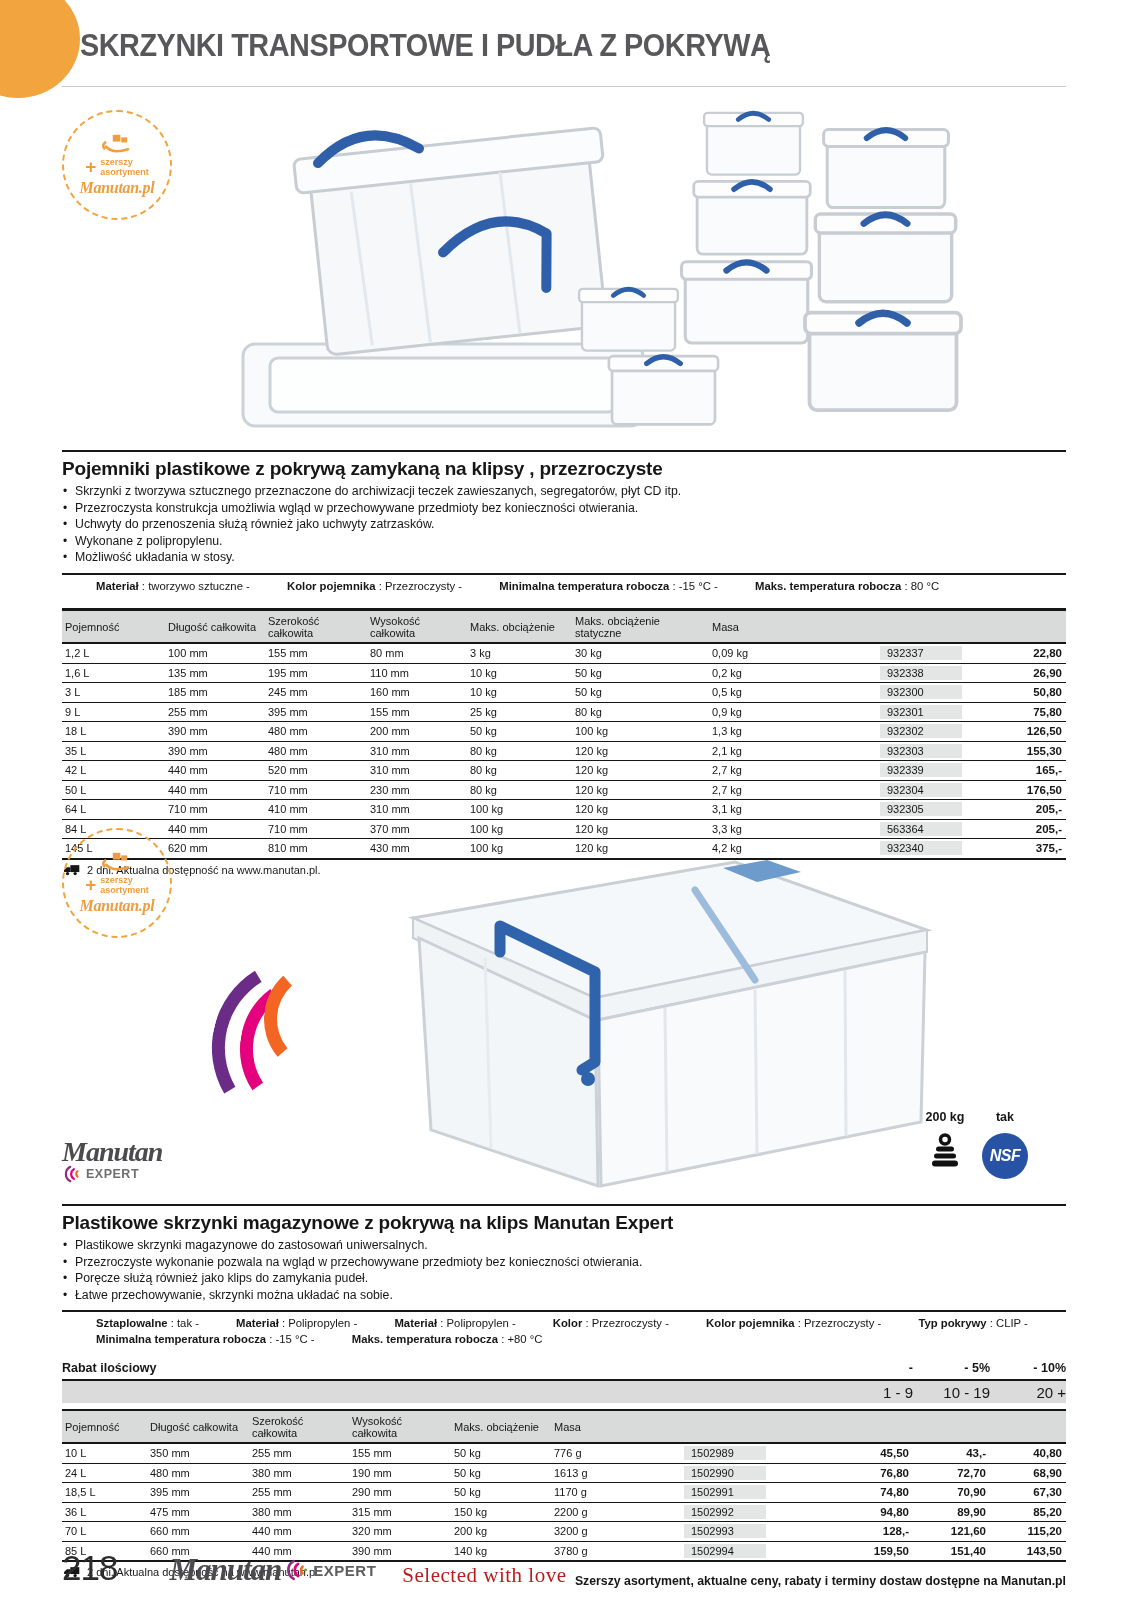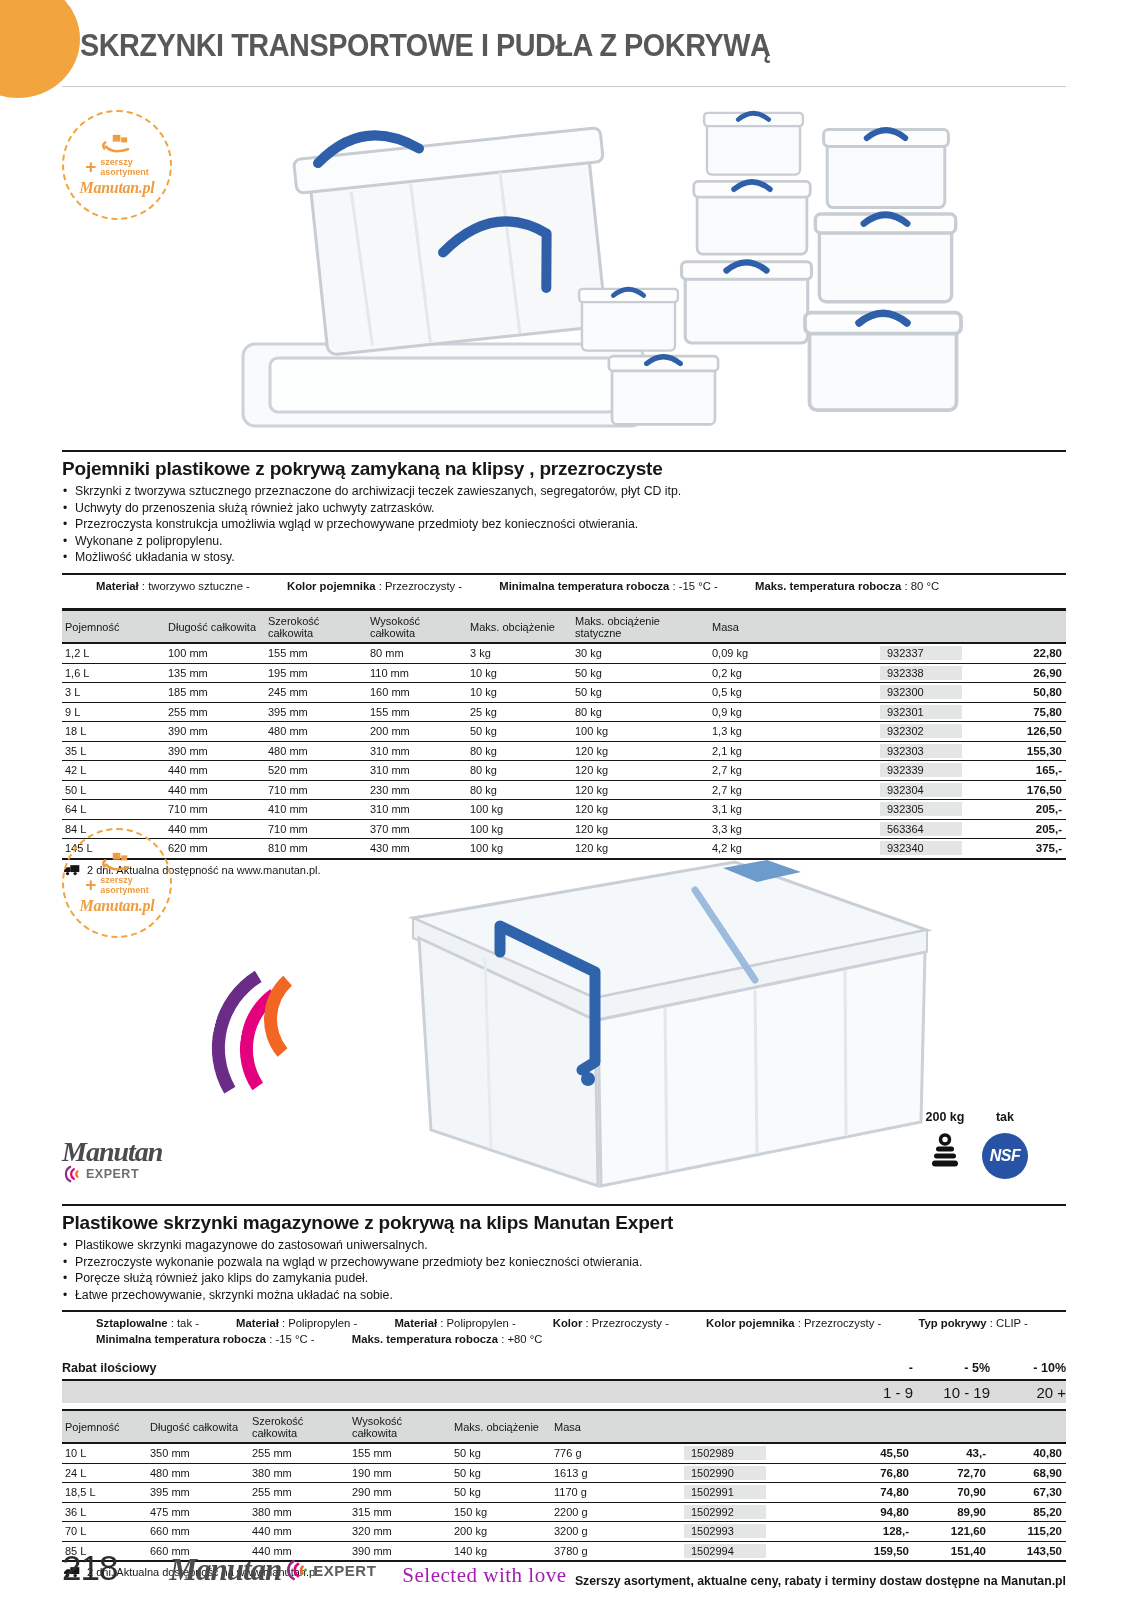--- a/index.html
+++ b/index.html
@@ -90,21 +90,21 @@
   .rabat-row .rd { text-align:right; }
   .tier-row { display:grid; grid-template-columns:1fr 89px 77px 76px; background:#DBDBDB; font-size:15px; padding:2.5px 0; margin-bottom:6px; }
   .tier-row .rt { text-align:right; }
 
   
   .footer { position:absolute; top:1548px; left:62px; width:1004px; display:flex; align-items:flex-end; }
   .pagenum { font-size:35px; color:#2b2b2b; letter-spacing:-1px; }
   .f-logo { margin-left:52px; display:flex; align-items:center; gap:5px; }
   .f-script { font-family:"Liberation Serif","DejaVu Serif",serif; font-style:italic; font-weight:bold; font-size:31px; color:#4B4B4D; letter-spacing:-1px; }
   .f-expert { font-size:15px; font-weight:bold; color:#5E5E60; letter-spacing:0.5px; }
-  .f-tagline { margin-left:26px; font-family:"Liberation Serif","DejaVu Serif",serif; font-size:21px; color:#a21caf; letter-spacing:0.5px; }
+  .f-tagline { margin-left:26px; font-family:"Liberation Serif","DejaVu Serif",serif; font-size:21px; color:#b91c1c; letter-spacing:0.5px; }
   .f-note { margin-left:auto; font-size:12.3px; font-weight:bold; white-space:nowrap; }
 </style>
 </head>
 <body>
 
 <div class="page">
 
   <div class="header">
     <div class="blob"></div>
     <h1 class="page-title">SKRZYNKI TRANSPORTOWE I PUDŁA Z POKRYWĄ</h1>
@@ -163,22 +163,22 @@
       <use href="#boxsym" transform="translate(55,245) scale(1.05)"></use>
     </svg>
   </div>
 
   <section class="sec sec1">
     <h2 class="sec-title">Pojemniki plastikowe z pokrywą zamykaną na klipsy , przezroczyste</h2>
 
     <ul class="bullets">
 
     <li>Skrzynki z tworzywa sztucznego przeznaczone do archiwizacji teczek zawieszanych, segregatorów, płyt CD itp.</li>
+        <li>Przezroczysta konstrukcja umożliwia wgląd w przechowywane przedmioty bez konieczności otwierania.</li>
         <li>Uchwyty do przenoszenia służą również jako uchwyty zatrzasków.</li>
-        <li>Przezroczysta konstrukcja umożliwia wgląd w przechowywane przedmioty bez konieczności otwierania.</li>
         <li>Wykonane z polipropylenu.</li>
         <li>Możliwość układania w stosy.</li>
       </ul>
 
     <div class="specs">
       
     <span class="spec"><span class="spec-label">Materiał</span><span class="spec-value">tworzywo sztuczne</span></span><span class="spec"><span class="spec-label">Kolor pojemnika</span><span class="spec-value">Przezroczysty</span></span><span class="spec"><span class="spec-label">Minimalna temperatura robocza</span><span class="spec-value">-15 °C</span></span><span class="spec"><span class="spec-label">Maks. temperatura robocza</span><span class="spec-value">80 °C</span></span></div>
 
     <table class="t1">
       <colgroup>

